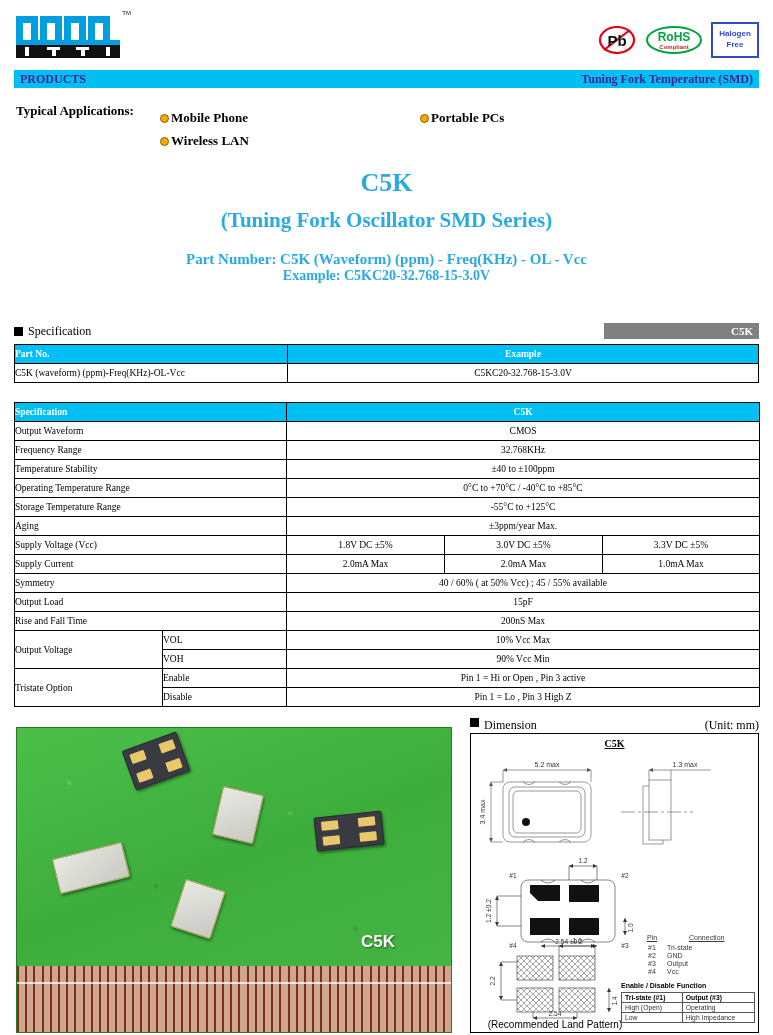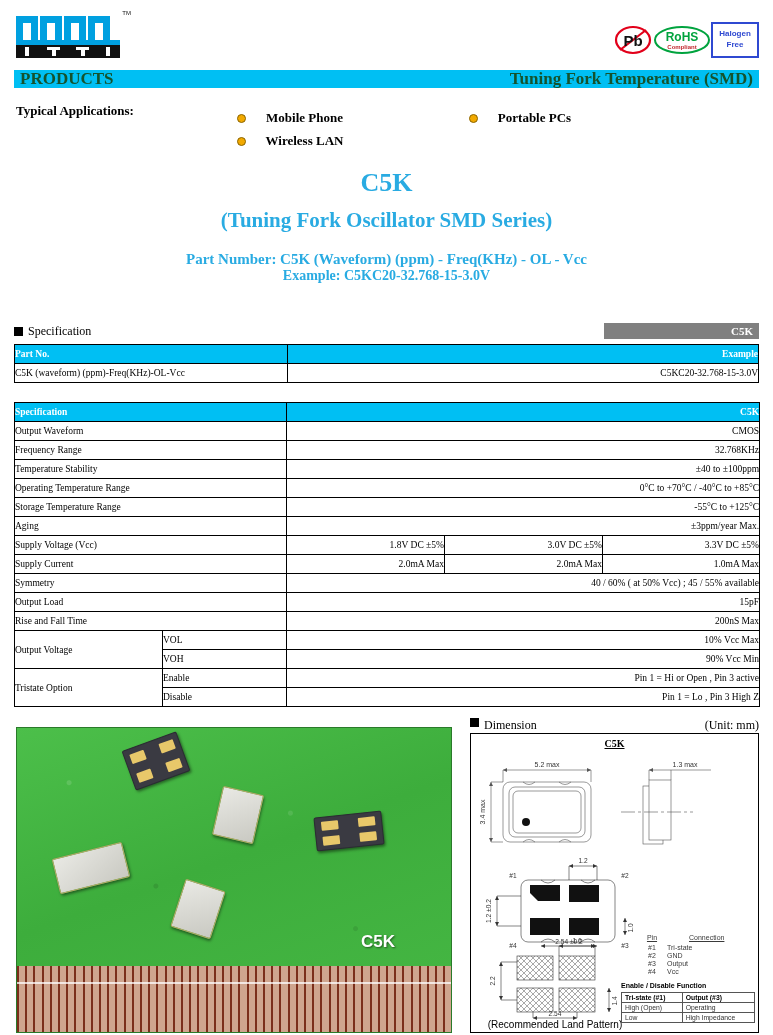--- a/index.html
+++ b/index.html
@@ -36,20 +36,21 @@
     font-family: "Liberation Sans", sans-serif;
     color: #111;
   }
 
   .badges {
     position: absolute;
     right: 14px;
     top: 22px;
     display: flex;
     align-items: center;
+    gap: 8px;
   }
   .badge-pb {
     width: 40px; height: 30px;
     position: relative;
   }
   .badge-rohs {
     width: 58px; height: 30px;
     position: relative;
   }
   .badge-halogen {
@@ -67,24 +68,24 @@
   }
 
   
   .products-bar {
     position: absolute;
     left: 14px;
     top: 70px;
     width: 745px;
     height: 18px;
     background: #00bff3;
-    color: #14532d;
+    color: #4c1d95;
     font-family: "Liberation Serif", serif;
     font-weight: bold;
-    font-size: 17px;
+    font-size: 12px;
     display: flex;
     align-items: center;
     justify-content: space-between;
     padding: 0 6px;
     box-sizing: border-box;
   }
 
   
   .apps-title {
     position: absolute;
@@ -98,21 +99,21 @@
     position: absolute;
     left: 160px;
     top: 110px;
     width: 420px;
     display: grid;
     grid-template-columns: 260px 200px;
     grid-row-gap: 7px;
     font-weight: bold;
     font-size: 13px;
   }
-  .app-item { display: flex; align-items: center; gap: 20px; justify-content: center; }
+  .app-item { display: flex; align-items: center; gap: 2px; }
   .bullet {
     width: 7px; height: 7px;
     border-radius: 50%;
     background: #f2a900;
     border: 1px solid #8a6400;
     display: inline-block;
     flex: none;
   }
 
   
@@ -171,21 +172,21 @@
     vertical-align: middle;
   }
   .hdr-row td {
     background: #00bff3;
     color: #fff;
     font-weight: bold;
     border-color: #00bff3;
     font-size: 9.5px;
     height: 13px;
   }
-  .c  { text-align: right; font-family: Liberation Serif, serif; }
+  .c  { text-align: center; font-family: Liberation Serif, serif; }
   .l  { text-align: left; }
 
   #partno-table {
     position: absolute;
     left: 14px; top: 344px;
   }
   #partno-table td { height: 14px; }
 
   #spec-table {
     position: absolute;

